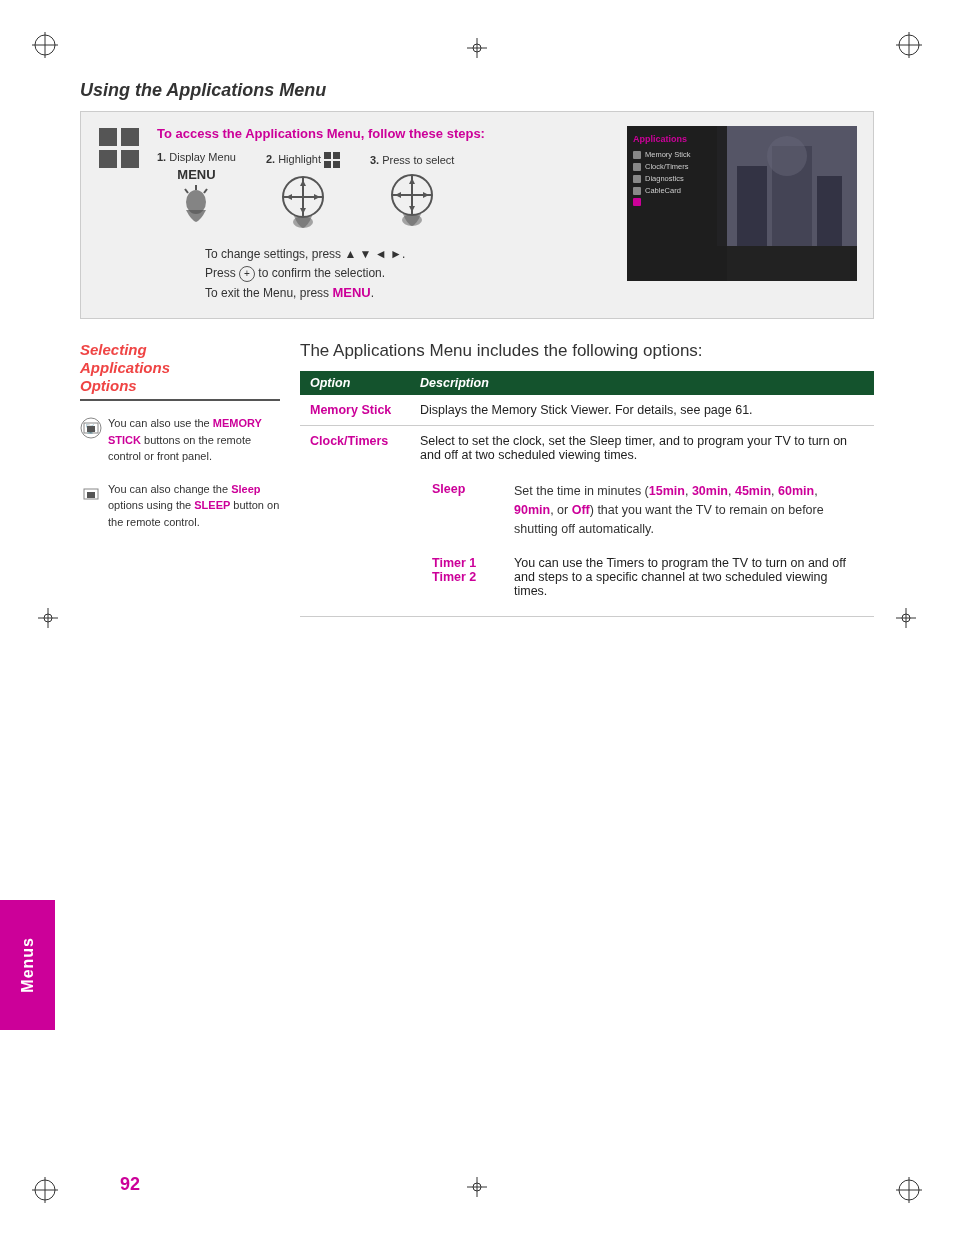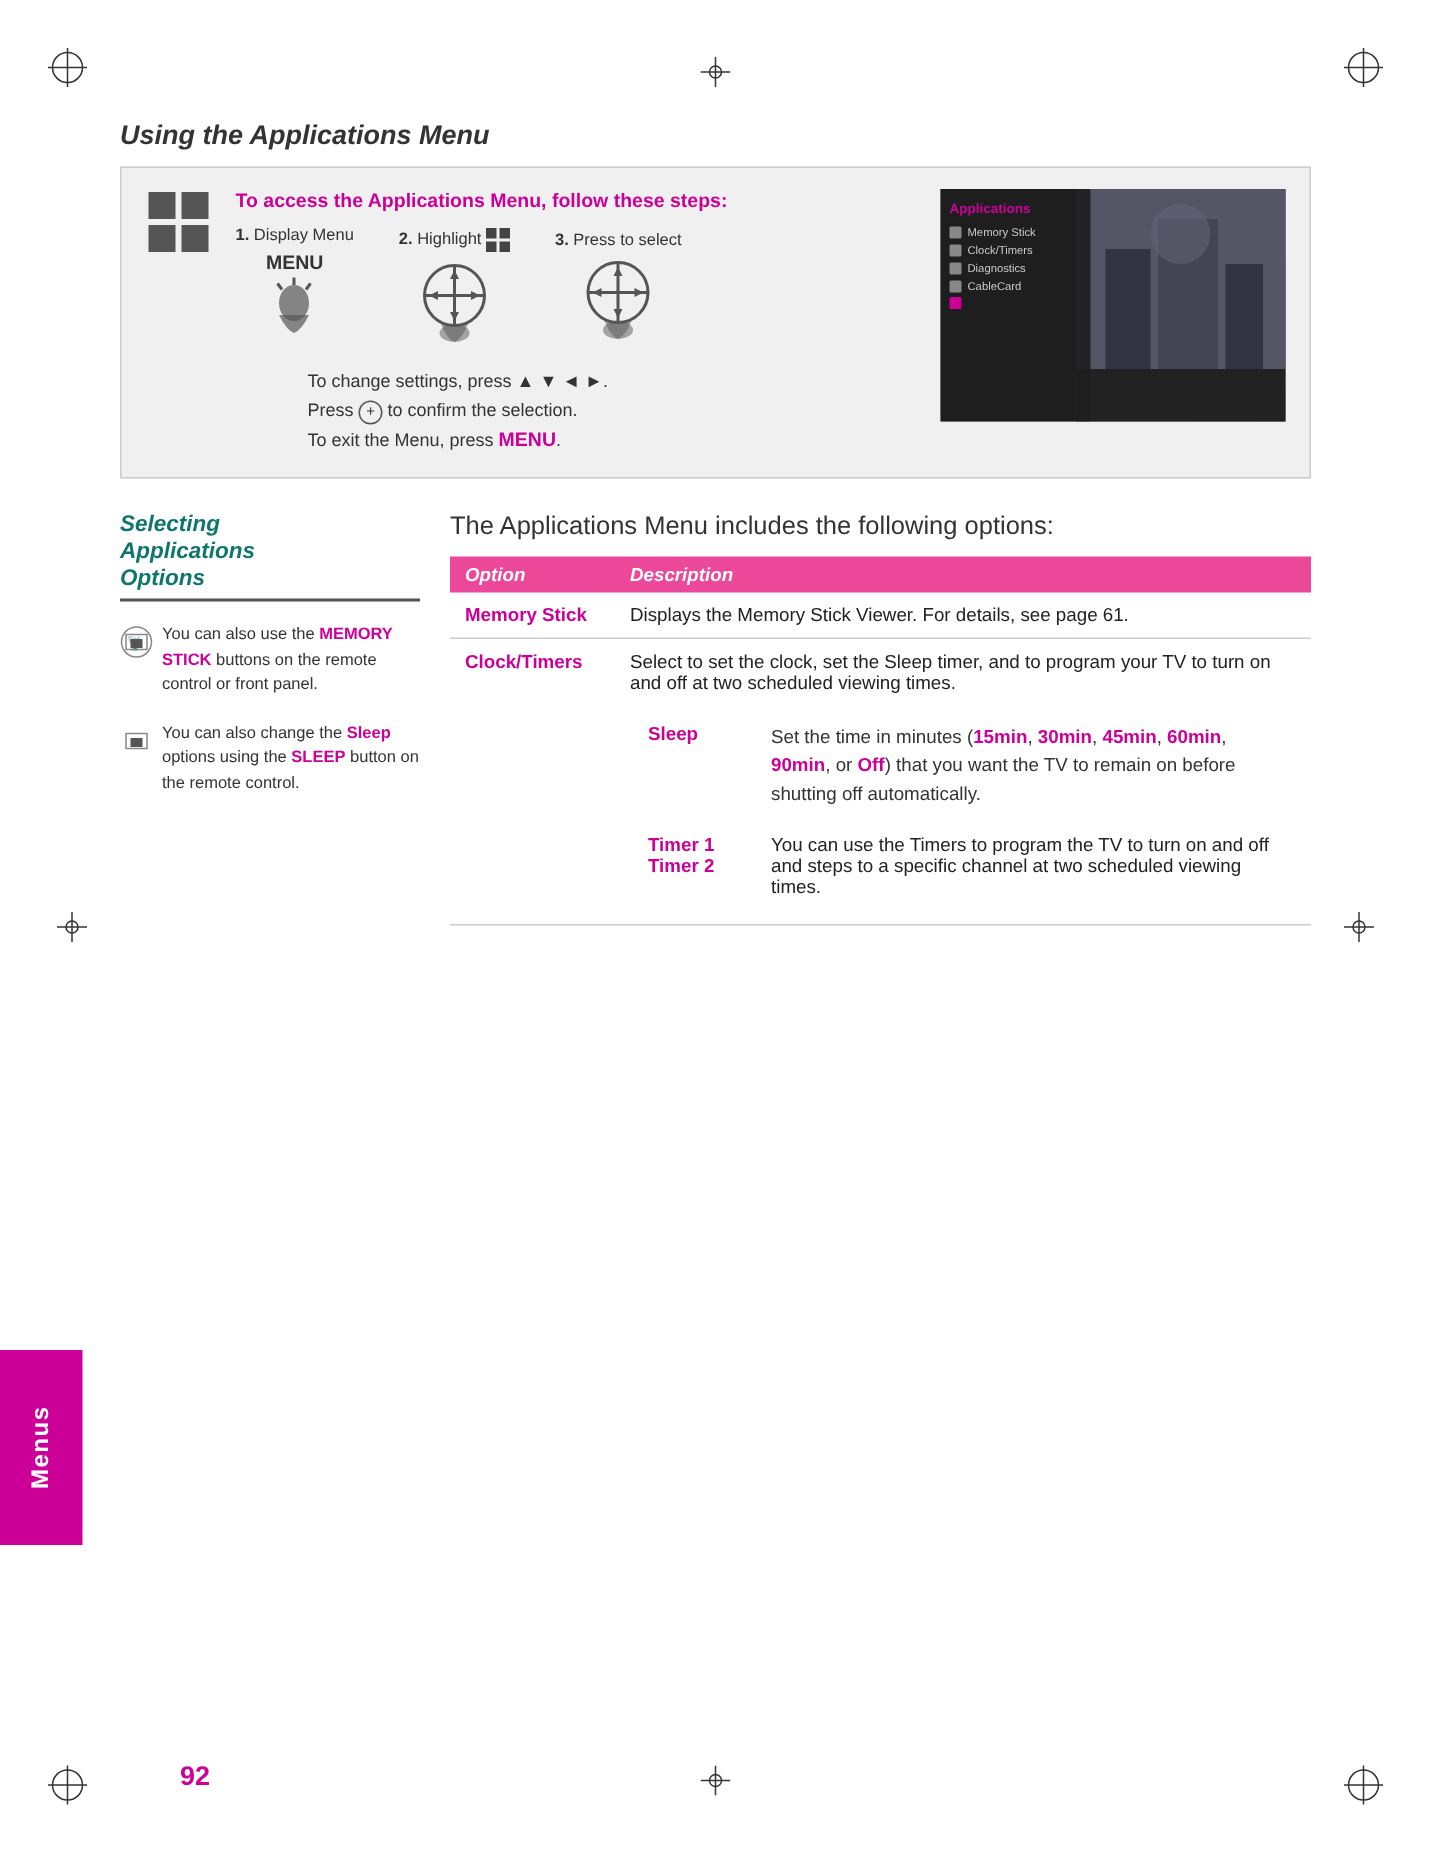--- a/index.html
+++ b/index.html
@@ -170,21 +170,21 @@
     
     .left-col {
       width: 200px;
       flex-shrink: 0;
     }
 
     .left-col-title {
       font-size: 16px;
       font-style: italic;
       font-weight: bold;
-      color: #0f766e;
+      color: #ef4444;
       border-bottom: 2px solid #555;
       padding-bottom: 4px;
       margin-bottom: 14px;
     }
 
     .tip-box {
       margin-bottom: 16px;
       font-size: 11px;
       color: #333;
       line-height: 1.5;
@@ -220,21 +220,21 @@
     }
 
     
     .options-table {
       width: 100%;
       border-collapse: collapse;
       font-size: 12.5px;
     }
 
     .options-table thead tr {
-      background: #ec4899;
+      background: #14532d;
       color: #fff;
       margin-top: 32px;
     }
 
     .options-table thead th {
       padding: 5px 10px;
       text-align: left;
       font-style: italic;
       font-weight: bold;
     }

